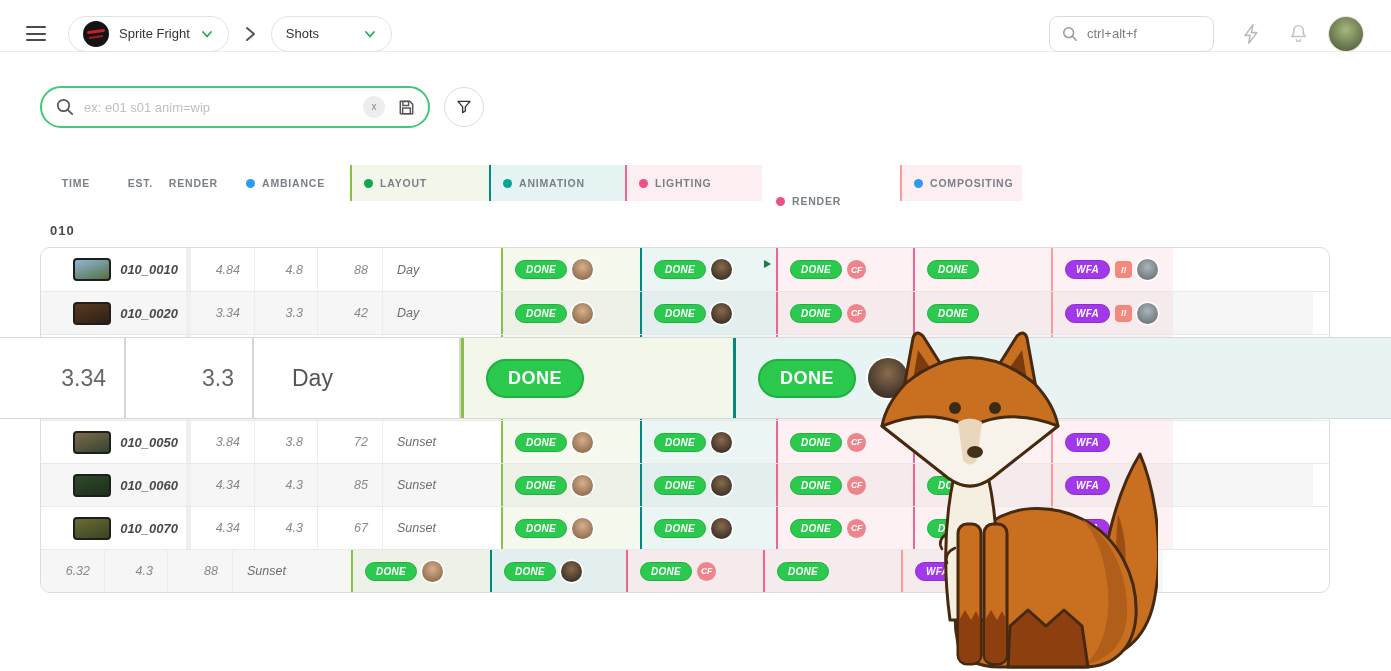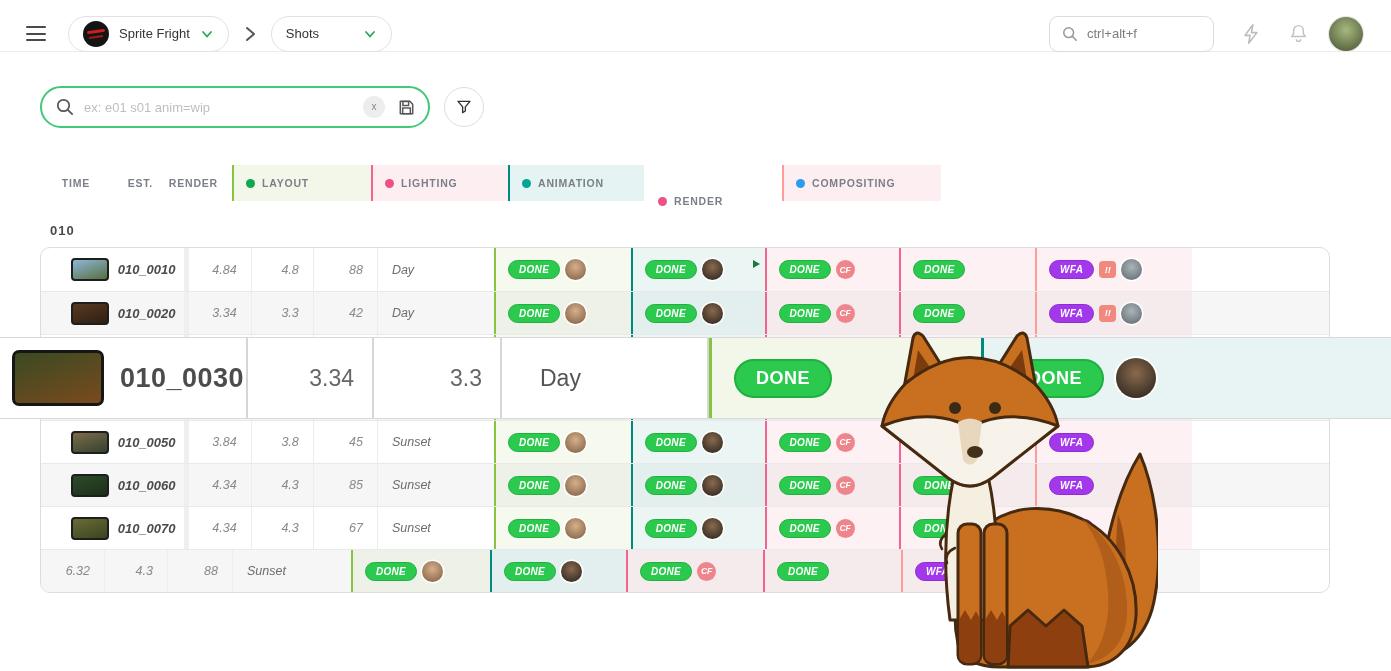--- a/index.html
+++ b/index.html
@@ -41,21 +41,21 @@
            font-size:10.5px; font-weight:bold; letter-spacing:0.8px; color:#7a7f88; }
   .th { display:flex; align-items:center; }
   .name-th { width:150px; border-right:5px solid #efefef; padding-left:10px; gap:10px; }
   .plus-btn { width:24px; height:24px; border-radius:50%; border:1px solid #ccc; background:#fff; color:#888;
               font-size:14px; line-height:22px; text-align:center; cursor:pointer; font-weight:normal; }
   .simple-th { justify-content:flex-end; padding-right:14px; }
   .simple-th.left { justify-content:flex-start; padding-left:14px; gap:7px; }
   .task-th { padding-left:12px; gap:7px; }
   .dot { width:9px; height:9px; border-radius:50%; display:inline-block; }
   .w-time{width:64px}.w-est{width:63px}.w-frames{width:65px}.w-amb{width:118px}
-  .w-layout{width:139px}.w-animation{width:136px}.w-lighting{width:137px}.w-render{width:138px}.w-compositing{width:159px}.w-filler{width:140px}
+  .w-layout{width:139px}.w-animation{width:136px}.w-lighting{width:137px}.w-render{width:138px}.w-compositing{width:122px}.w-filler{width:140px}
   
   .group-label { position:absolute; top:223px; left:50px; font-size:13px; font-weight:bold; color:#4a4a4a; letter-spacing:1px; }
   
   .tbody { position:absolute; top:247px; left:40px; width:1290px; border:1px solid #ddd; border-radius:10px;
            overflow:hidden; background:#fff; }
   .trow { display:flex; height:43px; align-items:stretch;font-style:italic; }
   .trow + .trow { border-top:1px solid #e9e9e9; }
   .td { display:flex; align-items:center; }
   .trow.alt .base { background:#f6f6f7; }
   .name-td { width:150px; border-right:5px solid #efefef; justify-content:flex-end; padding-right:8px; gap:9px; }
@@ -170,31 +170,35 @@
 <div class="thead" id="thead">
 <div class="th simple-th w-time">
       <span>TIME</span>
     </div>
     <div class="th simple-th w-est">
       <span>EST.</span>
     </div>
     <div class="th simple-th w-frames">
       <span>RENDER</span>
     </div>
+    <div class="th simple-th w-amb left">
+      <span class="dot" style="background: rgb(45, 156, 240);"></span>
+      <span>AMBIANCE</span>
+    </div>
     <div class="th task-th w-layout" style="background: rgb(243, 247, 233); border-left: 2px solid rgb(134, 196, 64);">
       <span class="dot" style="background: rgb(15, 168, 78);"></span>
       <span>LAYOUT</span>
     </div>
+    <div class="th task-th w-animation" style="background: rgb(230, 243, 243); border-left: 2px solid rgb(0, 137, 125);">
+      <span class="dot" style="background: rgb(0, 165, 150);"></span>
+      <span>ANIMATION</span>
+    </div>
     <div class="th task-th w-lighting" style="background: rgb(253, 238, 241); border-left: 2px solid rgb(242, 99, 143);">
       <span class="dot" style="background: rgb(238, 81, 134);"></span>
       <span>LIGHTING</span>
-    </div>
-    <div class="th task-th w-animation" style="background: rgb(230, 243, 243); border-left: 2px solid rgb(0, 137, 125);">
-      <span class="dot" style="background: rgb(0, 165, 150);"></span>
-      <span>ANIMATION</span>
     </div>
     <div class="th task-th w-render" style="background: #0f172a; border-left: 2px solid rgb(242, 99, 143); margin-top: 36px;">
       <span class="dot" style="background: rgb(238, 81, 134);"></span>
       <span>RENDER</span>
     </div>
     <div class="th task-th w-compositing" style="background: rgb(253, 238, 241); border-left: 2px solid rgb(255, 155, 155);">
       <span class="dot" style="background: rgb(45, 156, 240);"></span>
       <span>COMPOSITING</span>
     </div>
   </div>
@@ -291,21 +295,21 @@
       <div class="td task-td w-compositing" style="background: rgb(245, 234, 236); border-left: 2px solid rgb(255, 155, 155);"></div>
       <div class="td base w-filler"></div>
     </div>
     <div class="trow">
       <div class="td name-td base">
         <div class="thumb" style="background: linear-gradient(160deg, rgb(125, 107, 74), rgb(51, 67, 47));"></div>
         <span class="shot-name">010_0050</span>
       </div>
       <div class="td num base w-time">3.84</div>
       <div class="td num base w-est">3.8</div>
-      <div class="td num base w-frames">45</div>
+      <div class="td num base w-frames">72</div>
       <div class="td amb base w-amb">Sunset</div>
       <div class="td task-td w-layout" style="background: rgb(246, 249, 238); border-left: 2px solid rgb(134, 196, 64);">
         <span class="status-pill" style="background: rgb(43, 201, 78); border-color: rgb(31, 176, 63);">DONE</span>
         <span class="avatar sm" style="background: radial-gradient(circle at 50% 38%, rgb(215, 176, 140), rgb(122, 90, 63));"></span>
       </div>
       <div class="td task-td w-animation" style="background: rgb(234, 245, 244); border-left: 2px solid rgb(0, 137, 125);">
         <span class="status-pill" style="background: rgb(43, 201, 78); border-color: rgb(31, 176, 63);">DONE</span>
         <span class="avatar sm" style="background: radial-gradient(circle at 50% 38%, rgb(138, 106, 78), rgb(36, 31, 26));"></span>
       </div>
       <div class="td task-td w-lighting" style="background: rgb(253, 241, 243); border-left: 2px solid rgb(242, 99, 143);">
@@ -399,24 +403,20 @@
         <span class="status-pill" style="background: rgb(43, 201, 78); border-color: rgb(31, 176, 63);">DONE</span>
       </div>
       <div class="td task-td w-compositing" style="background: rgb(245, 234, 236); border-left: 2px solid rgb(255, 155, 155);">
         <span class="status-pill" style="background: rgb(162, 56, 234); border-color: rgb(143, 43, 214);">WFA</span>
       </div>
       <div class="td base w-filler"></div>
     </div>
   </div>
 
 <div class="overlay">
-  <div class="ov-cell ov-name">
-    <div class="ov-thumb" id="overlay-thumb" style="background: linear-gradient(160deg, rgb(58, 74, 34), rgb(122, 74, 30));"></div>
-    <span class="ov-name-label">010_0030</span>
-  </div>
   <div class="ov-cell ov-num ov-time">3.34</div>
   <div class="ov-cell ov-num ov-est">3.3</div>
   <div class="ov-cell ov-amb">Day</div>
   <div class="ov-cell ov-layout">
     <span class="status-pill-big" style="background: rgb(43, 201, 78); border-color: rgb(31, 176, 63);">DONE</span>
   </div>
   <div class="ov-cell ov-anim">
     <span class="status-pill-big" style="background: rgb(43, 201, 78); border-color: rgb(31, 176, 63);">DONE</span>
     <span class="avatar big" id="overlay-avatar" style="background: radial-gradient(circle at 50% 38%, rgb(138, 106, 78), rgb(36, 31, 26));"></span>
   </div>

